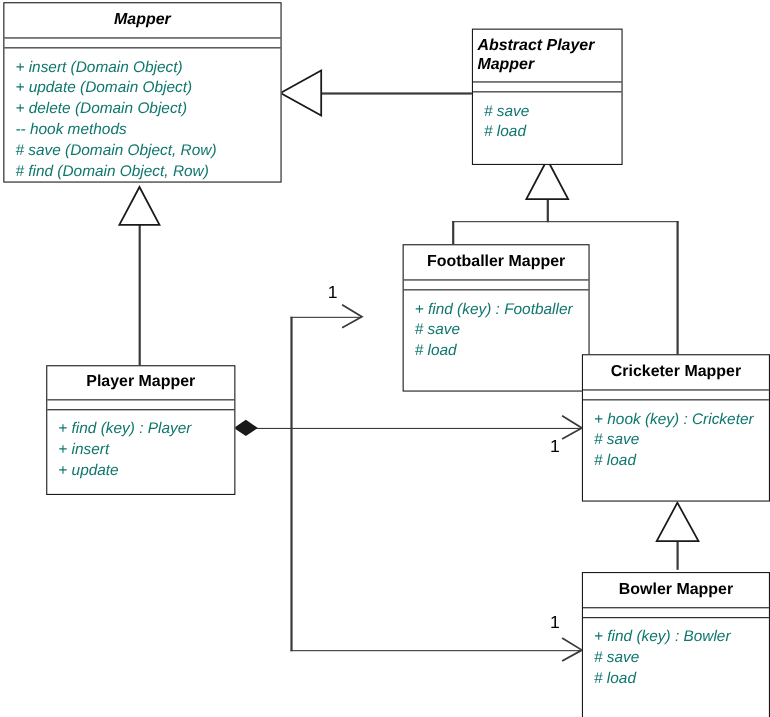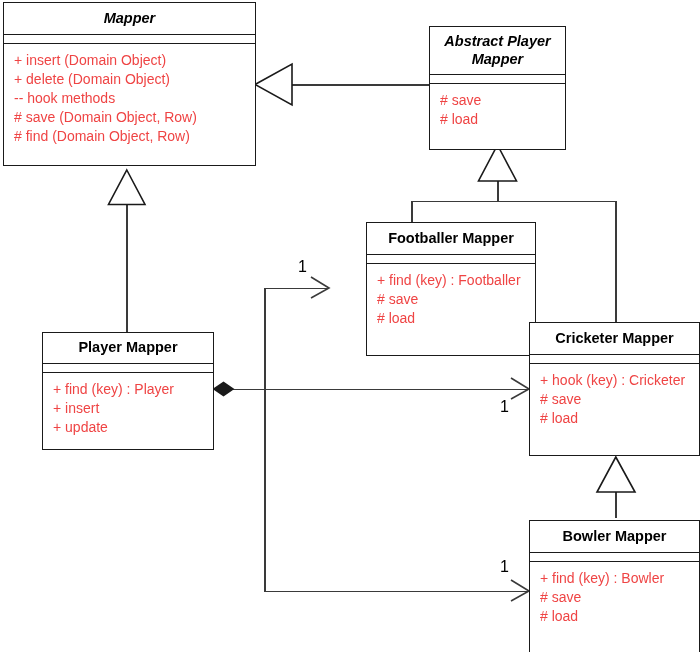--- a/index.html
+++ b/index.html
@@ -18,21 +18,21 @@
   .uml-class {
     position: absolute;
     box-sizing: border-box;
     border: 1.6px solid #1a1a1a;
     background: #ffffff;
     z-index: 3;
   }
   .uml-title {
     box-sizing: border-box;
     border-bottom: 1.6px solid #1a1a1a;
-    text-align: center;
+    text-align: left;
     font-weight: bold;
     font-size: 14.5px;
     color: #000000;
     display: flex;
     align-items: center;
     justify-content: center;
     line-height: 1.18;
     padding: 2px 4px;
   }
   .uml-title.italic {
@@ -40,21 +40,22 @@
   }
   .uml-attrs {
     box-sizing: border-box;
     border-bottom: 1.6px solid #1a1a1a;
     height: 9px;
   }
   .uml-ops {
     box-sizing: border-box;
     padding: 7px 0 0 10px;
     font-size: 14px;
-    color: #ef4444;
+    color: #0f766e;
+    font-style: italic;
   }
   .uml-ops .op {
     line-height: 1.36;
     white-space: nowrap;
   }
   .line {
     position: absolute;
     background: #3a3a3a;
     z-index: 1;
   }
@@ -116,20 +117,21 @@
 
   <div class="mult" style="left:298px; top:258px;">1</div>
   <div class="mult" style="left:500px; top:398px;">1</div>
   <div class="mult" style="left:500px; top:558px;">1</div>
 
   <div class="uml-class" style="left:3px; top:2px; width:253px; height:164px;">
     <div class="uml-title italic" style="height:32px;">Mapper</div>
     <div class="uml-attrs"></div>
     <div class="uml-ops">
       <div class="op">+ insert (Domain Object)</div>
+      <div class="op">+ update (Domain Object)</div>
       <div class="op">+ delete (Domain Object)</div>
       <div class="op">-- hook methods</div>
       <div class="op"># save (Domain Object, Row)</div>
       <div class="op"># find (Domain Object, Row)</div>
     </div>
   </div>
 
   <div class="uml-class" style="left:429px; top:26px; width:137px; height:124px;">
     <div class="uml-title italic" style="height:48px;">Abstract Player Mapper</div>
     <div class="uml-attrs"></div>

